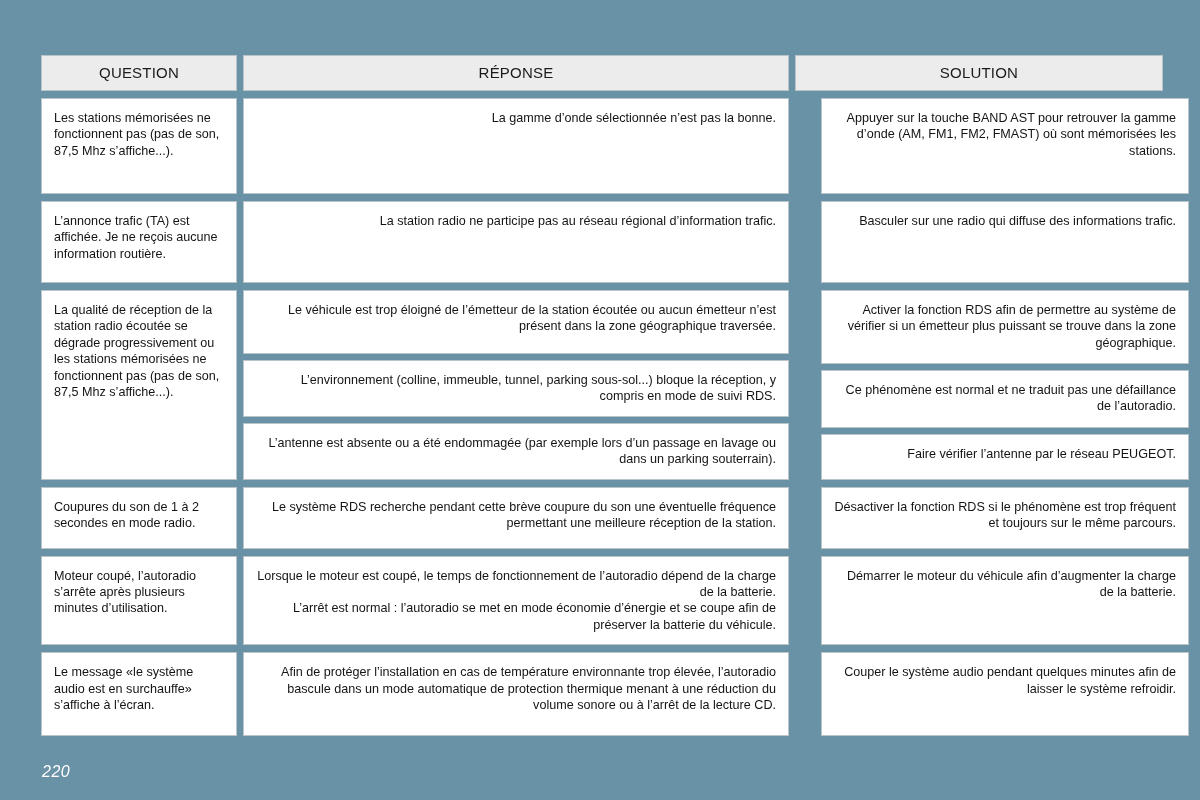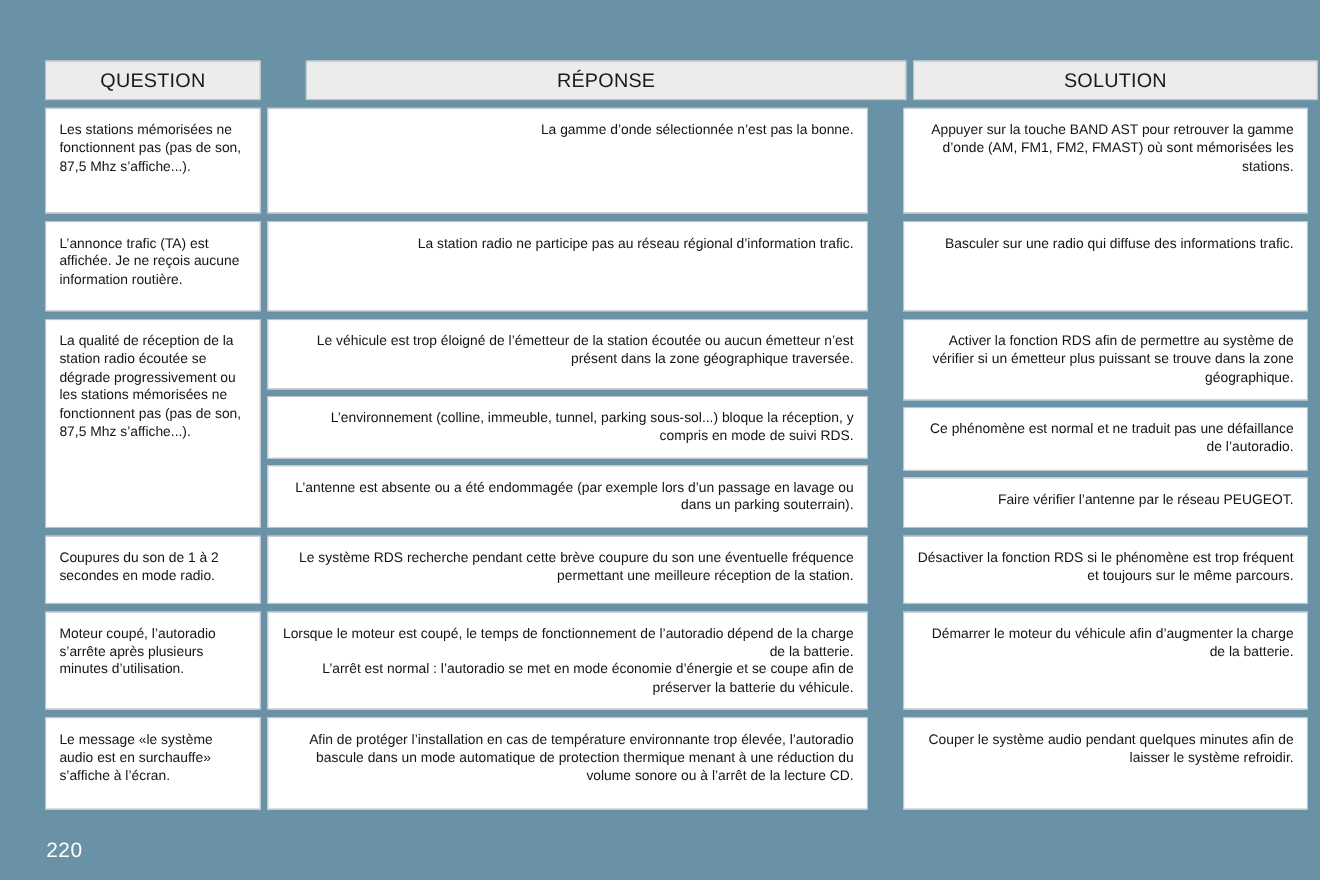--- a/index.html
+++ b/index.html
@@ -33,26 +33,26 @@
     gap: 6px;
     margin-bottom: 7px;
   }
   .th {
     background: #ececec;
     border: 1px solid #b9c4c9;
     box-sizing: border-box;
     height: 36px;
     line-height: 34px;
     text-align: center;
-    font-size: 18px;
+    font-size: 15px;
     color: #1a1a1a;
     letter-spacing: .2px;
   }
   .col-q { width: 196px; flex: 0 0 196px; }
-  .col-r { width: 546px; flex: 0 0 546px; margin-left: 35px; }
+  .col-r { width: 546px; flex: 0 0 546px; }
   .col-s { width: 368px; flex: 0 0 368px; }
 
   
   .group {
     display: flex;
     gap: 6px;
     margin-bottom: 7px;
   }
   .cell {
     background: #ffffff;
@@ -96,22 +96,23 @@
   .g4 .qcell, .g4 .subcell { min-height: 62px; }
   .g5 .qcell, .g5 .subcell { min-height: 80px; }
   .g6 .qcell, .g6 .subcell { min-height: 84px; }
 
   
   .folio {
     position: absolute;
     left: 42px;
     top: 763px;
     color: #ffffff;
-    font-size: 19px;
+    font-size: 16px;
     letter-spacing: .5px;
+    font-style: italic;
   }
 </style>
 </head>
 <body>
 
 <div class="page">
 
   <div class="table-wrap">
 
     <div class="thead">

